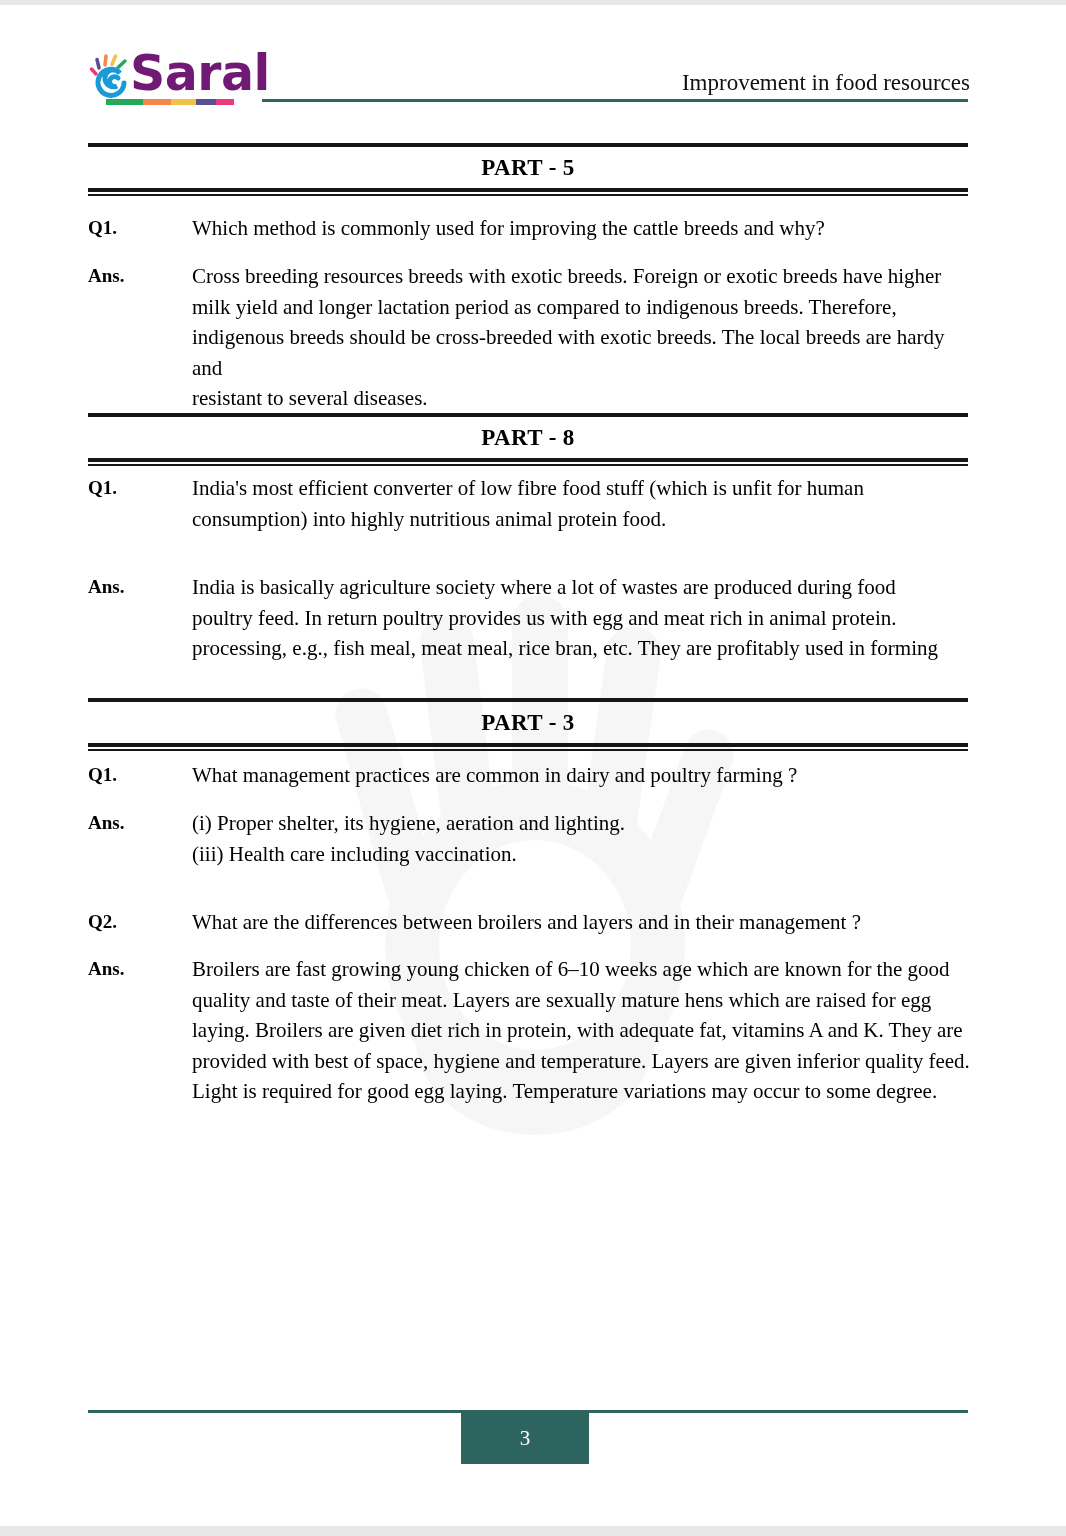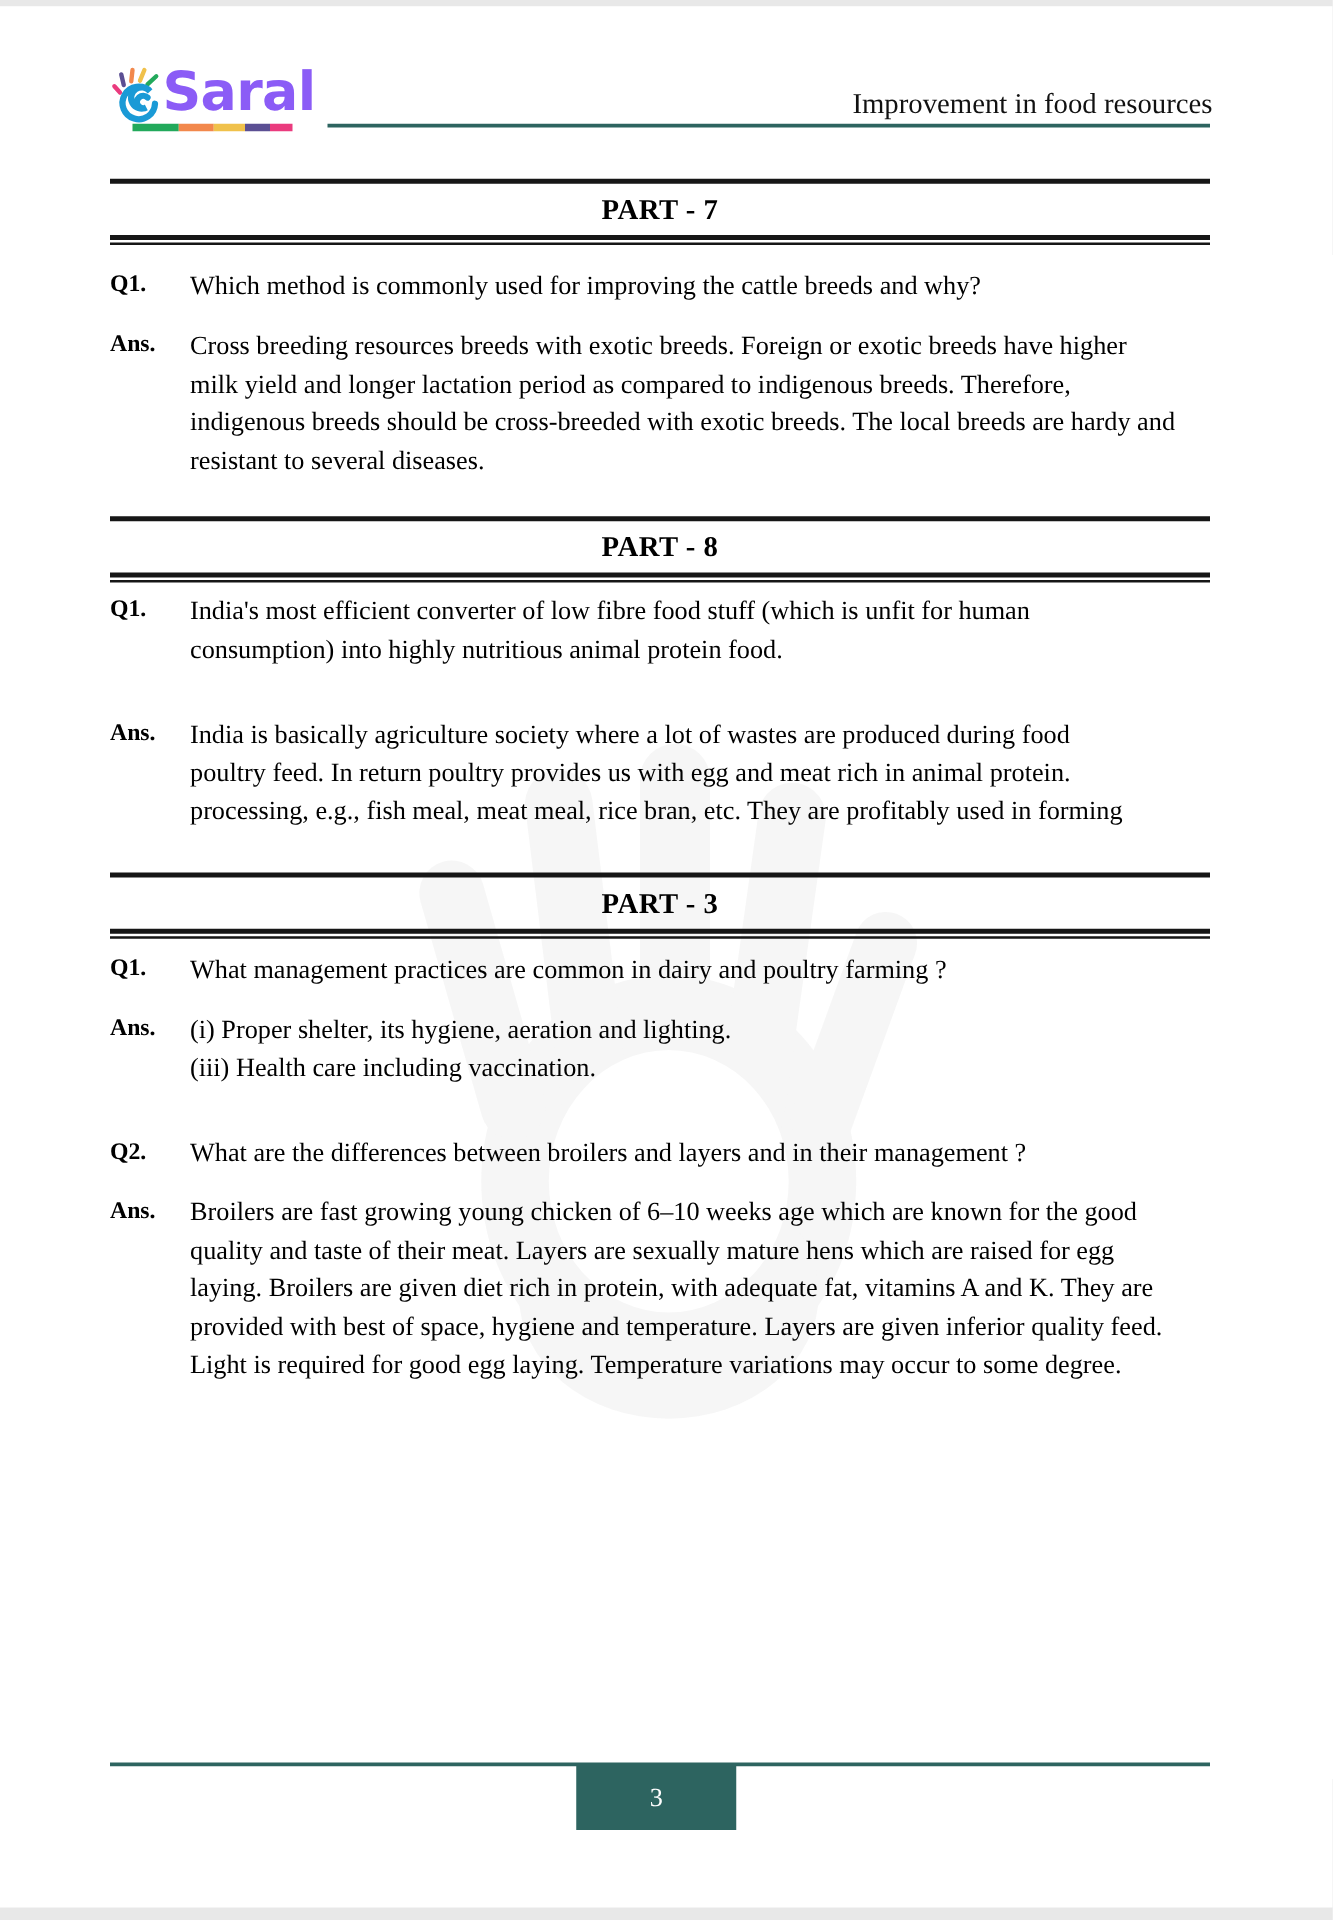--- a/index.html
+++ b/index.html
@@ -62,24 +62,24 @@
     left: 0;
     top: 0;
     width: 48px;
     height: 48px;
   }
   .logo-word {
     position: absolute;
     left: 42px;
     top: -2px;
     font-family: "DejaVu Sans", "Liberation Sans", sans-serif;
-    font-size: 43px;
+    font-size: 49px;
     font-weight: 700;
     letter-spacing: -0.5px;
-    color: #8b5cf6;
+    color: #701a75;
     line-height: 48px;
   }
   .logo-bar {
     position: absolute;
     left: 18px;
     top: 47px;
     width: 128px;
     height: 6px;
     display: flex;
   }
@@ -143,20 +143,21 @@
     font-weight: 700;
     color: #000000;
     line-height: 30px;
   }
   .qa-body {
     flex: 1 1 auto;
     font-size: 21px;
     color: #000000;
     line-height: 30.5px;
     text-align: left;
+    margin-left: 40px;
   }
   .qa-body .ln { display: block; }
 
   
   .footer-rule {
     position: absolute;
     left: 88px;
     top: 1405px;
     width: 880px;
     height: 3px;
@@ -220,21 +221,21 @@
           <span style="background:#ea3b7e;width:14%"></span>
         </div>
       </div>
 
       <div class="header-title">Improvement in food resources</div>
       <div class="header-rule"></div>
     </div>
 
     <div class="part" style="top:138px">
       <div class="part-line-top"></div>
-      <div class="part-title">PART - 7</div>
+      <div class="part-title">PART - 5</div>
       <div class="part-line-bot"></div>
       <div class="part-line-bot2"></div>
     </div>
 
     <div class="qa" style="top:208px">
       <div class="qa-label">Q1.</div>
       <div class="qa-body">
         <span class="ln">Which method is commonly used for improving the cattle breeds and why?</span>
       </div>
     </div>

